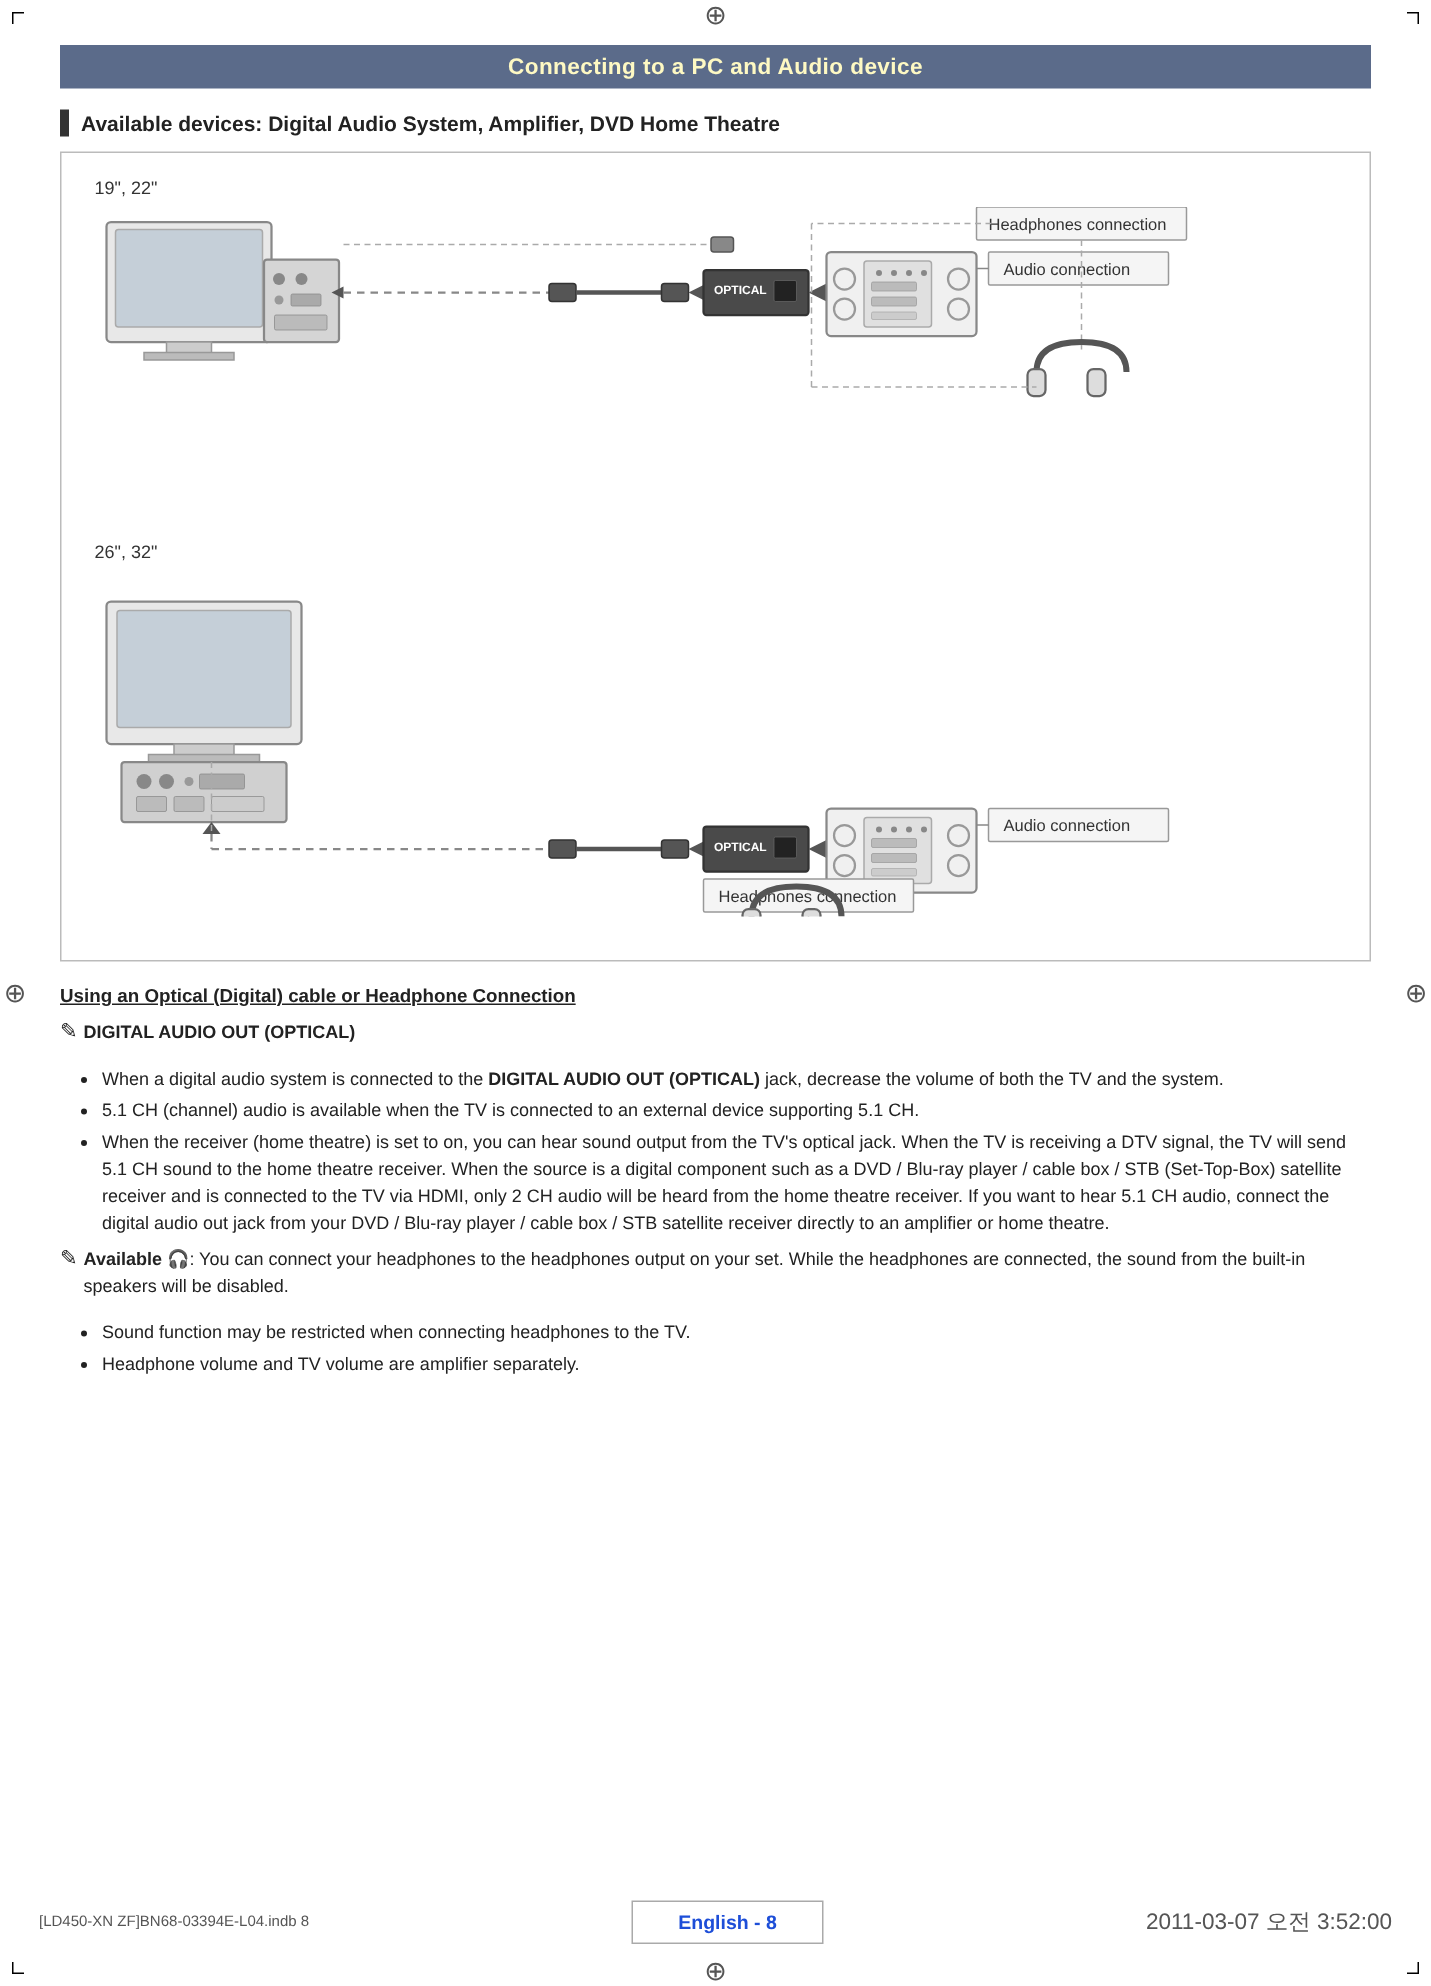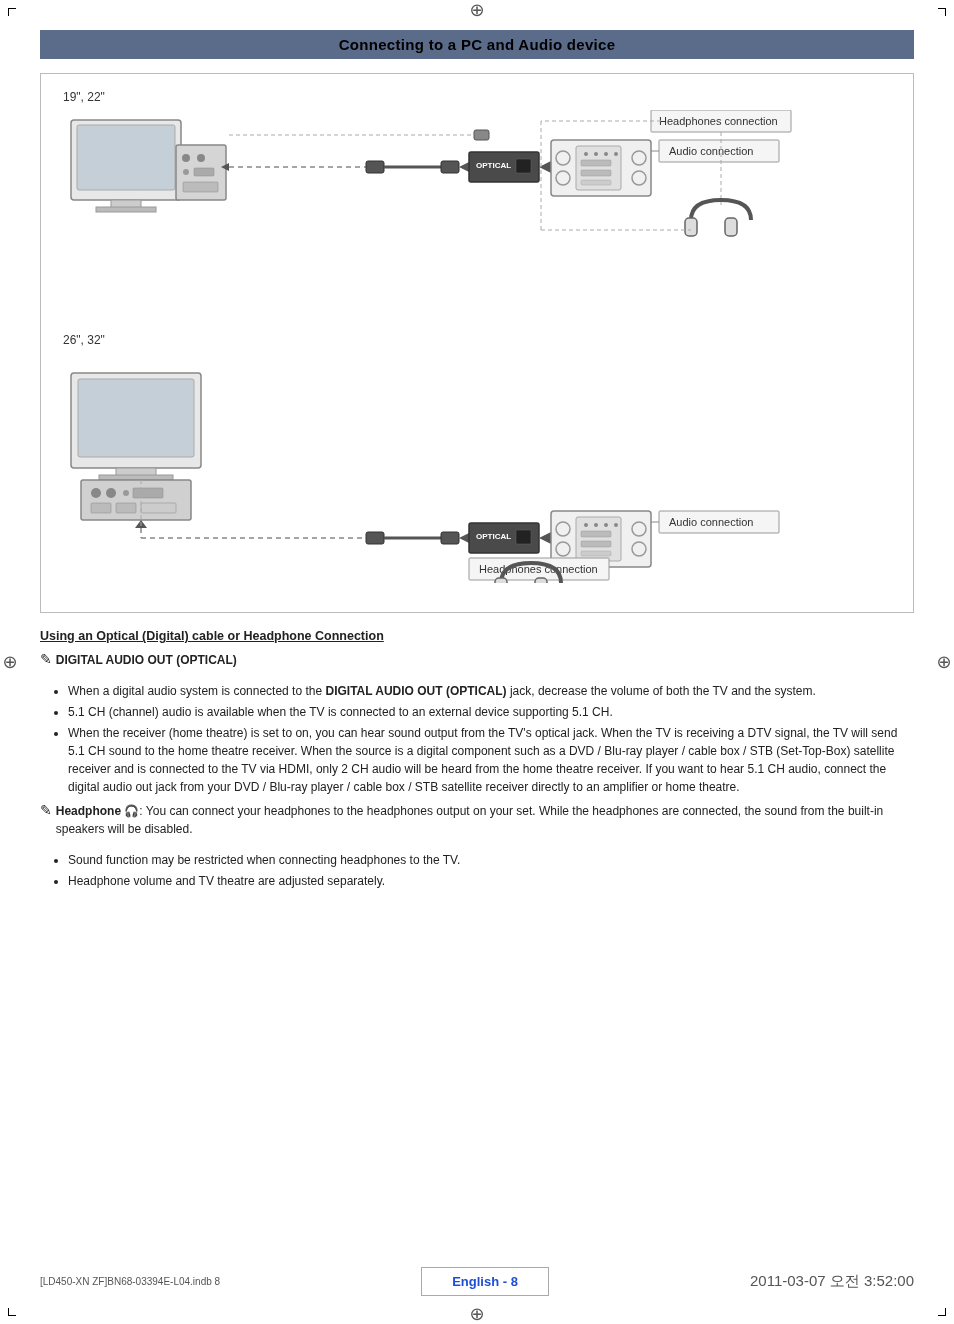--- a/index.html
+++ b/index.html
@@ -39,21 +39,21 @@
     .reg-right { right: 0; top: 50%; transform: translateY(-50%); }
     .reg-bottom { bottom: 0; left: 50%; transform: translateX(-50%); }
 
     .page-content {
       padding: 30px 40px 30px 40px;
     }
 
     
     .title-bar {
       background: #5b6b8a;
-      color: #000000;
+      color: #fef9c3;
       text-align: center;
       padding: 6px 10px;
       font-size: 15px;
       font-weight: bold;
       margin-bottom: 14px;
       letter-spacing: 0.3px;
     }
 
     
     .section-heading {
@@ -136,21 +136,21 @@
 
     
     .page-footer {
       position: absolute;
       bottom: 28px;
       left: 0;
       right: 0;
       display: flex;
       align-items: center;
       justify-content: space-between;
-      padding: 0 40px;
+      padding: 0 26px;
       font-size: 10px;
       color: #555;
       text-align: center;
     }
     .page-number-box {
       border: 1px solid #aaa;
       padding: 6px 30px;
       font-size: 13px;
       font-weight: bold;
       color: #1d4ed8;
@@ -174,20 +174,24 @@
 <div class="corner-mark corner-br"></div>
 <div class="reg-mark reg-top">⊕</div>
 <div class="reg-mark reg-left">⊕</div>
 <div class="reg-mark reg-right">⊕</div>
 <div class="reg-mark reg-bottom">⊕</div>
 
 <div class="page-content">
 
   <div class="title-bar">Connecting to a PC and Audio device</div>
 
+  <div class="section-heading">
+    <span class="section-heading-bar"></span>
+    <span>Available devices: Digital Audio System, Amplifier, DVD Home Theatre</span>
+  </div>
 
   <div class="diagram-box">
 
     <div class="diagram-section">
       <div class="tv-label">19", 22"</div>
 
       <svg width="860" height="200" viewBox="0 0 860 200">
 
         <rect x="10" y="10" width="110" height="80" rx="3" ry="3" fill="#e8e8e8" stroke="#888" stroke-width="1.5"></rect>
         <rect x="16" y="15" width="98" height="65" rx="2" ry="2" fill="#c5cfd8" stroke="#aaa" stroke-width="1"></rect>
@@ -357,27 +361,27 @@
 
     <ul class="bullet-list">
       <li>When a digital audio system is connected to the <strong>DIGITAL AUDIO OUT (OPTICAL)</strong> jack, decrease the volume of both the TV and the system.</li>
       <li>5.1 CH (channel) audio is available when the TV is connected to an external device supporting 5.1 CH.</li>
       <li>When the receiver (home theatre) is set to on, you can hear sound output from the TV's optical jack. When the TV is receiving a DTV signal, the TV will send 5.1 CH sound to the home theatre receiver. When the source is a digital component such as a DVD / Blu-ray player / cable box / STB (Set-Top-Box) satellite receiver and is connected to the TV via HDMI, only 2 CH audio will be heard from the home theatre receiver. If you want to hear 5.1 CH audio, connect the digital audio out jack from your DVD / Blu-ray player / cable box / STB satellite receiver directly to an amplifier or home theatre.</li>
     </ul>
 
     <div class="note-row">
       <span class="note-icon">✎</span>
       <span class="note-text">
-        <strong>Headphone 🎧</strong>: You can connect your headphones to the headphones output on your set. While the headphones are connected, the sound from the built-in speakers will be disabled.
+        <strong>Available 🎧</strong>: You can connect your headphones to the headphones output on your set. While the headphones are connected, the sound from the built-in speakers will be disabled.
       </span>
     </div>
 
     <ul class="bullet-list">
       <li>Sound function may be restricted when connecting headphones to the TV.</li>
-      <li>Headphone volume and TV theatre are adjusted separately.</li>
+      <li>Headphone volume and TV volume are amplifier separately.</li>
     </ul>
 
   </div>
 
 </div>
 
 <div class="page-footer">
   <span class="footer-left">[LD450-XN ZF]BN68-03394E-L04.indb   8</span>
   <div class="page-number-box">English - 8</div>
   <span class="footer-right">2011-03-07   오전 3:52:00</span>

